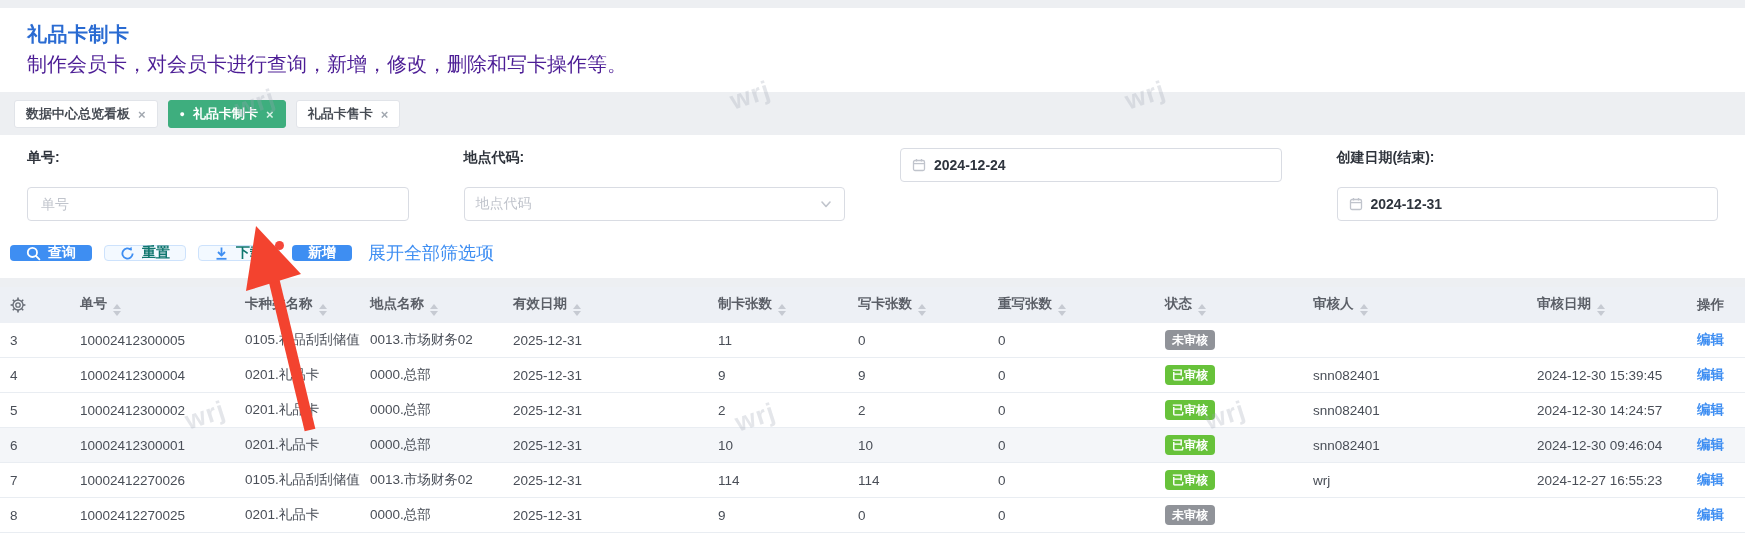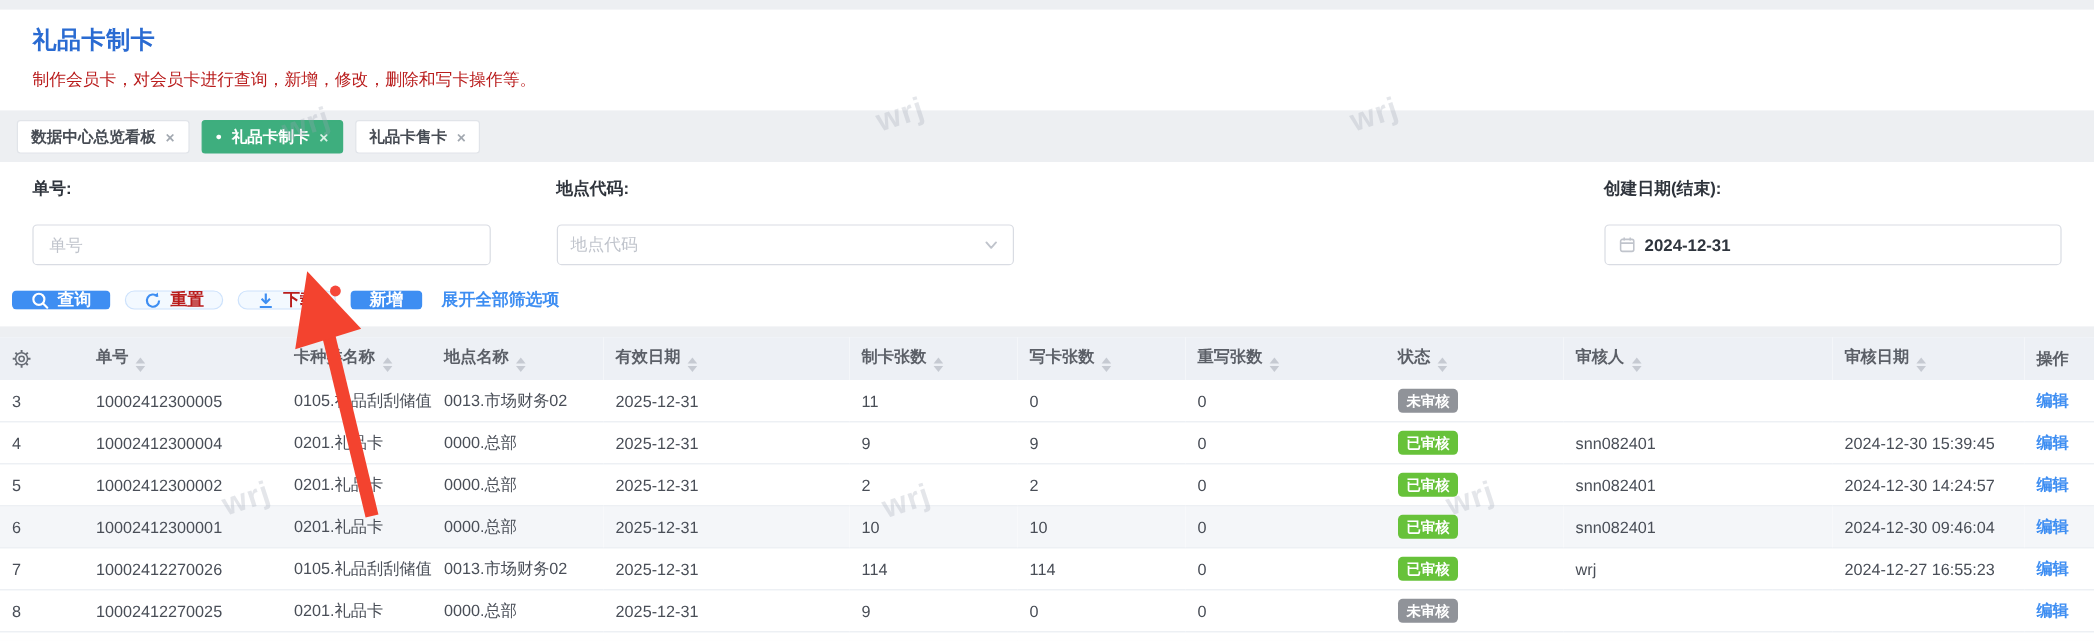--- a/index.html
+++ b/index.html
@@ -5,21 +5,21 @@
   html,body{margin:0;padding:0;}
   body{
     width:1745px;height:534px;overflow:hidden;position:relative;
     background:#edeff2;
     font-family:"Liberation Sans","DejaVu Sans",sans-serif;
     -webkit-font-smoothing:antialiased;
   }
   
   .top-card{margin-top:8px;background:#fff;padding:13px 27px 16px;}
   .page-title{font-size:20px;font-weight:700;color:#2a6bd2;line-height:26px;letter-spacing:.5px;}
-  .page-subtitle{margin-top:9px;font-size:14px;color:#b91c1c;line-height:20px;}
+  .page-subtitle{margin-top:9px;font-size:20px;color:#4c1d95;line-height:20px;font-family:Liberation Mono, monospace;}
   
   .tabs-bar{padding:8px 14px 7px;display:flex;gap:10px;align-items:center;}
   .tab{height:28px;box-sizing:border-box;display:inline-flex;align-items:center;gap:8px;
     background:#fff;border:1px solid #e1e4e9;border-radius:3px;padding:0 11px;
     font-size:13px;color:#474c54;font-weight:600;cursor:pointer;}
   .tab .tab-close{color:#a2a8b0;font-size:13px;line-height:1;}
   .tab .tab-dot{display:none;font-size:9px;line-height:1;}
   .tab.active{background:#3eae7e;border-color:#3eae7e;color:#fff;}
   .tab.active .tab-dot{display:inline;color:#fff;}
   .tab.active .tab-close{color:#d9f2e6;}
@@ -34,24 +34,24 @@
   .control .ph{color:#c0c4cc;}
   .control .chev{margin-left:auto;display:flex;}
   .control .val{font-weight:600;}
   .cicon{display:flex;flex:none;}
   
   .actions{display:flex;align-items:center;gap:12px;padding:20px 0 13px 10px;}
   .btn{height:16px;box-sizing:border-box;border-radius:4px;border:1px solid transparent;
     display:inline-flex;align-items:center;gap:7px;padding:0 15px;
     font-size:14px;font-weight:700;font-family:inherit;cursor:pointer;}
   .btn-primary{background:#3e8ef2;color:#fff;}
-  .btn-soft{background:#f3f9ff;color:#b91c1c;border-color:#cde2fc;border-radius:11px;}
+  .btn-soft{background:#f3f9ff;color:#0f766e;border-color:#cde2fc;}
   .btn-wrap{position:relative;display:inline-flex;}
   .notif-dot{position:absolute;top:-4px;right:-4px;width:9px;height:9px;border-radius:50%;background:#f5473a;}
-  .expand-link{color:#3e8ef2;font-size:14px;font-weight:700;text-decoration:none;margin-left:4px;cursor:pointer;}
+  .expand-link{color:#3e8ef2;font-size:18px;font-weight:400;text-decoration:none;margin-left:4px;cursor:pointer;}
   .gap-strip{height:9px;background:#edeff2;}
   
   table{width:1745px;table-layout:fixed;border-collapse:collapse;}
   thead th{background:#edf0f5;height:36px;font-size:13.5px;color:#5b5f67;font-weight:700;
     text-align:left;padding:0 10px;white-space:nowrap;overflow:hidden;}
   thead th.op, tbody td.op{text-align:right;padding-right:22px;}
   .sort{display:inline-flex;flex-direction:column;gap:2px;margin-left:6px;vertical-align:-1px;}
   .sort i{display:block;width:0;height:0;border-left:4px solid transparent;border-right:4px solid transparent;}
   .sort .up{border-bottom:5px solid #c6cad2;}
   .sort .down{border-top:5px solid #c6cad2;}
@@ -108,20 +108,31 @@
       <div class="control">
         <span class="ph">地点代码</span>
         <span class="chev">
           <svg width="14" height="14" viewBox="0 0 14 14">
               <polyline points="3,5 7,9.5 11,5" fill="none" stroke="#c0c4cc" stroke-width="1.6" stroke-linecap="round" stroke-linejoin="round"></polyline>
             </svg>
         </span>
       </div>
     </div>
     <div>
+      <div class="control">
+        <span class="cicon">
+          <svg width="14" height="14" viewBox="0 0 14 14">
+              <rect x="1.5" y="2.5" width="11" height="10" rx="1.5" fill="none" stroke="#c0c4cc" stroke-width="1.3"></rect>
+              <line x1="1.5" y1="5.6" x2="12.5" y2="5.6" stroke="#c0c4cc" stroke-width="1.3"></line>
+              <line x1="4.5" y1="1" x2="4.5" y2="3.5" stroke="#c0c4cc" stroke-width="1.3"></line>
+              <line x1="9.5" y1="1" x2="9.5" y2="3.5" stroke="#c0c4cc" stroke-width="1.3"></line>
+            </svg>
+        </span>
+        <span class="val">2024-12-24</span>
+      </div>
     </div>
     <div>
       <span class="filter-label">创建日期(结束):</span>
       <div class="control">
         <span class="cicon">
           <svg width="14" height="14" viewBox="0 0 14 14">
               <rect x="1.5" y="2.5" width="11" height="10" rx="1.5" fill="none" stroke="#c0c4cc" stroke-width="1.3"></rect>
               <line x1="1.5" y1="5.6" x2="12.5" y2="5.6" stroke="#c0c4cc" stroke-width="1.3"></line>
               <line x1="4.5" y1="1" x2="4.5" y2="3.5" stroke="#c0c4cc" stroke-width="1.3"></line>
               <line x1="9.5" y1="1" x2="9.5" y2="3.5" stroke="#c0c4cc" stroke-width="1.3"></line>

